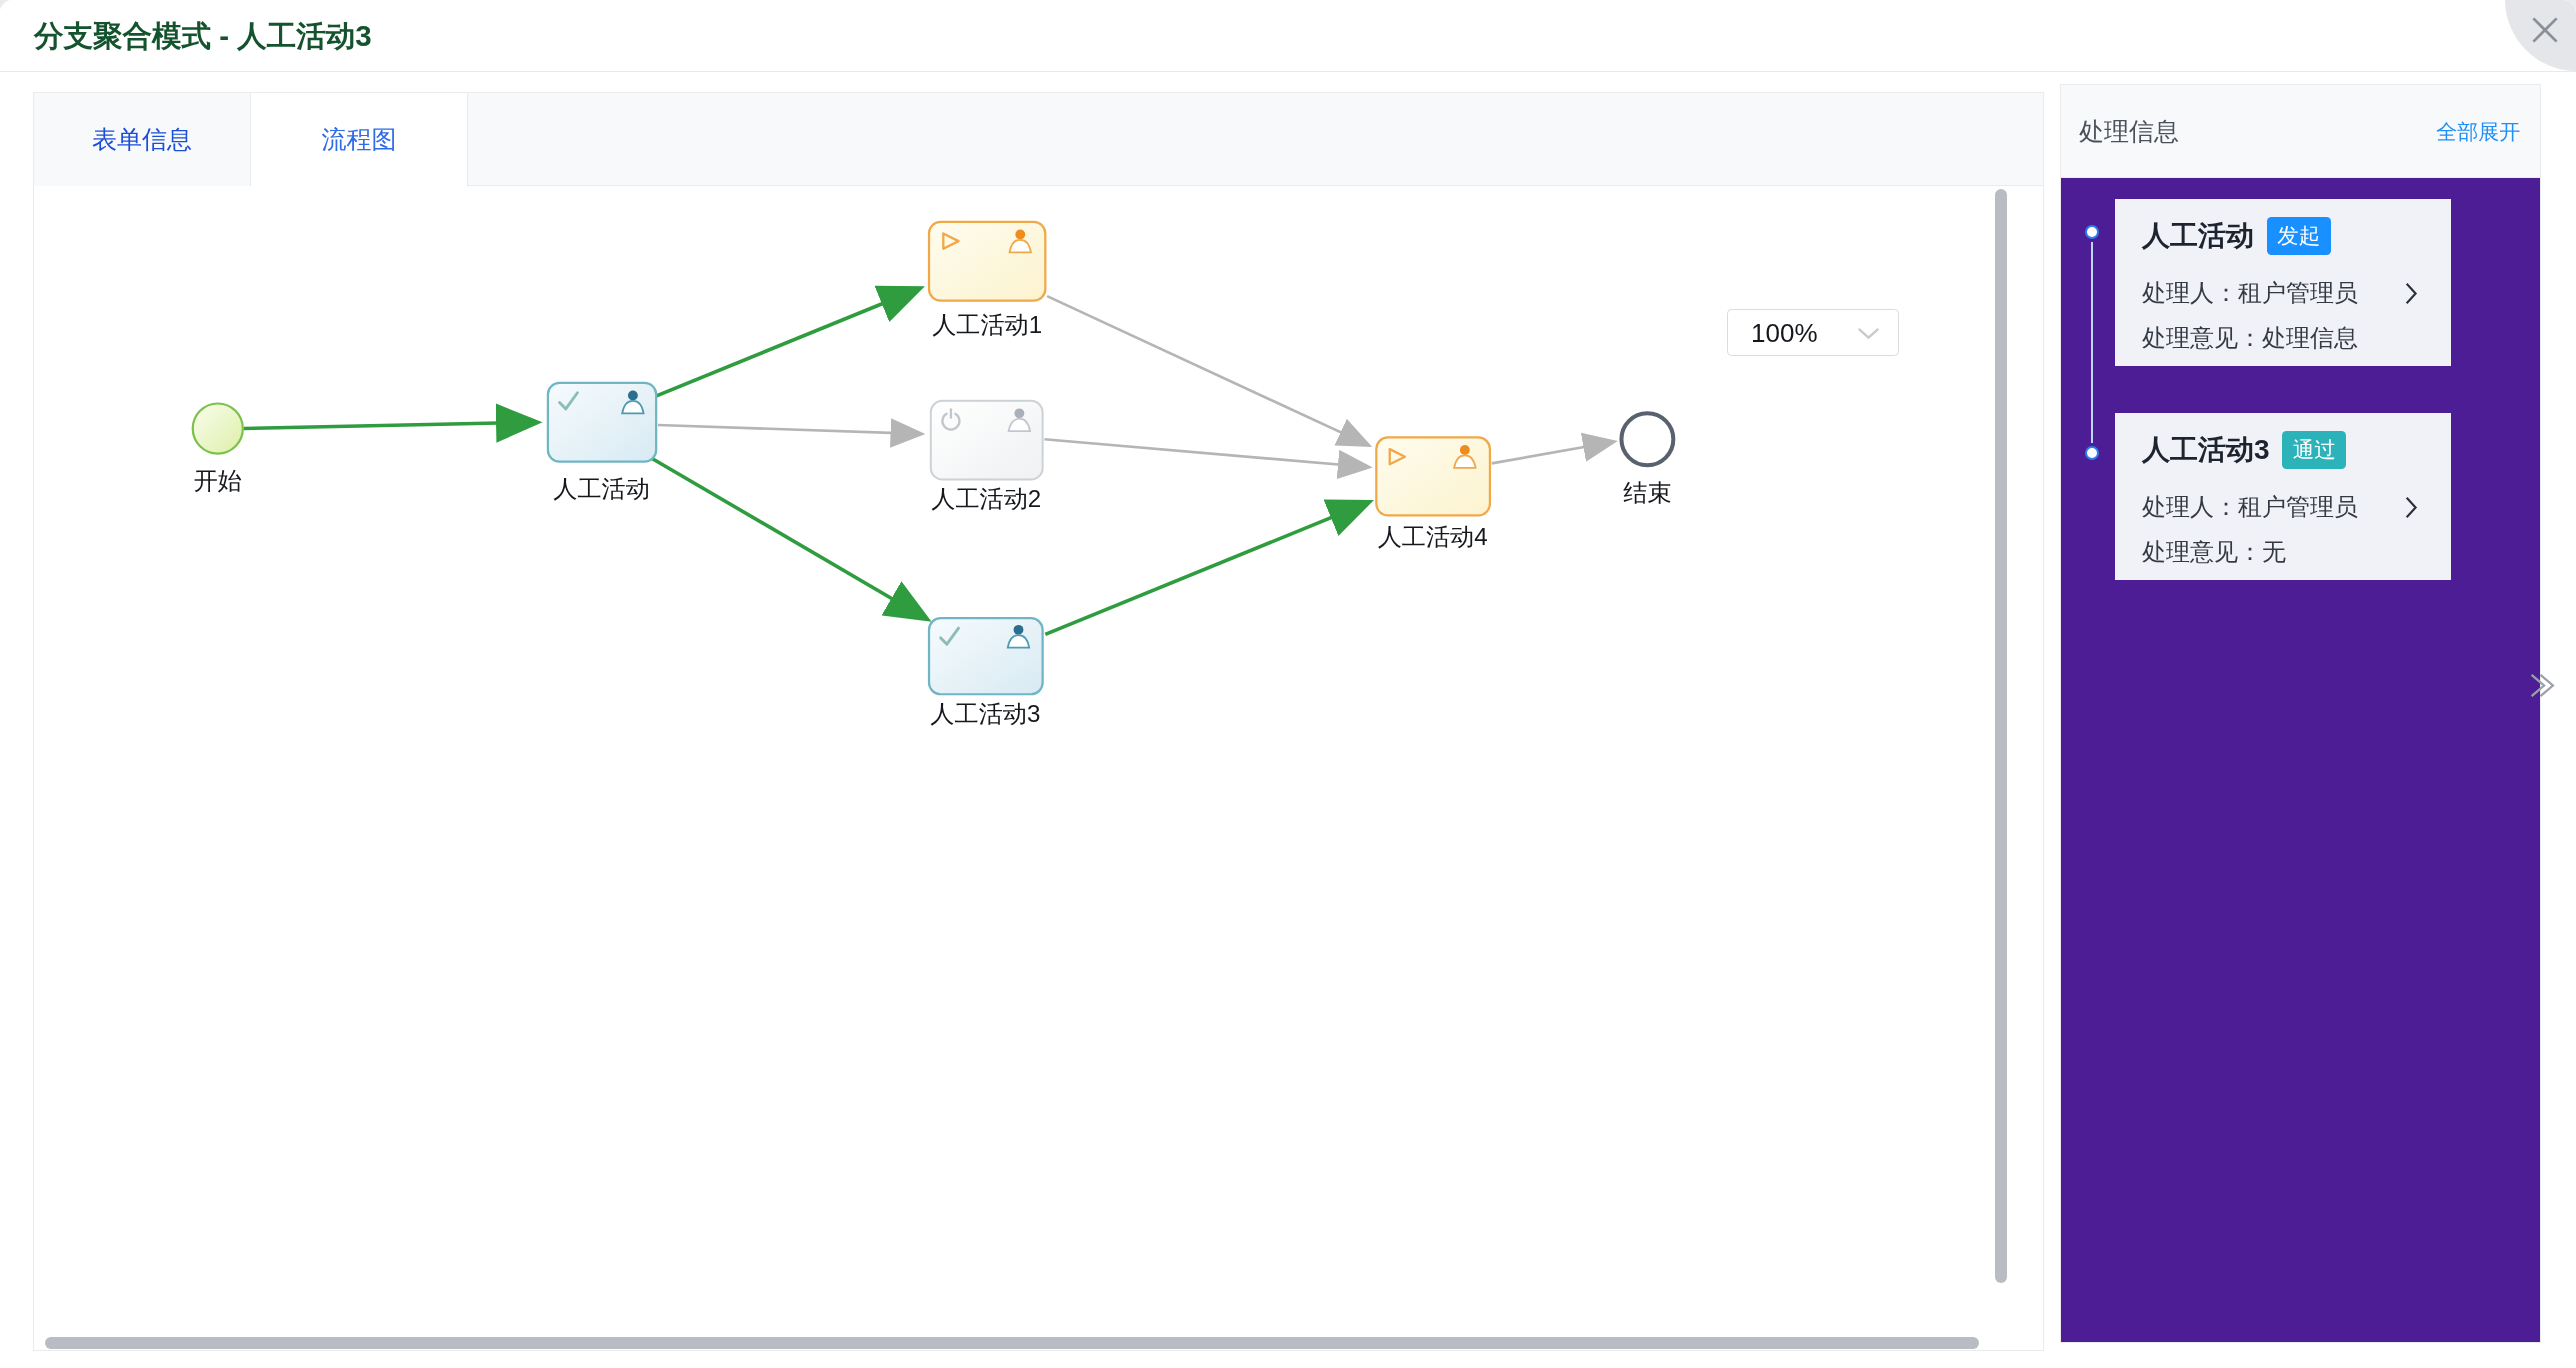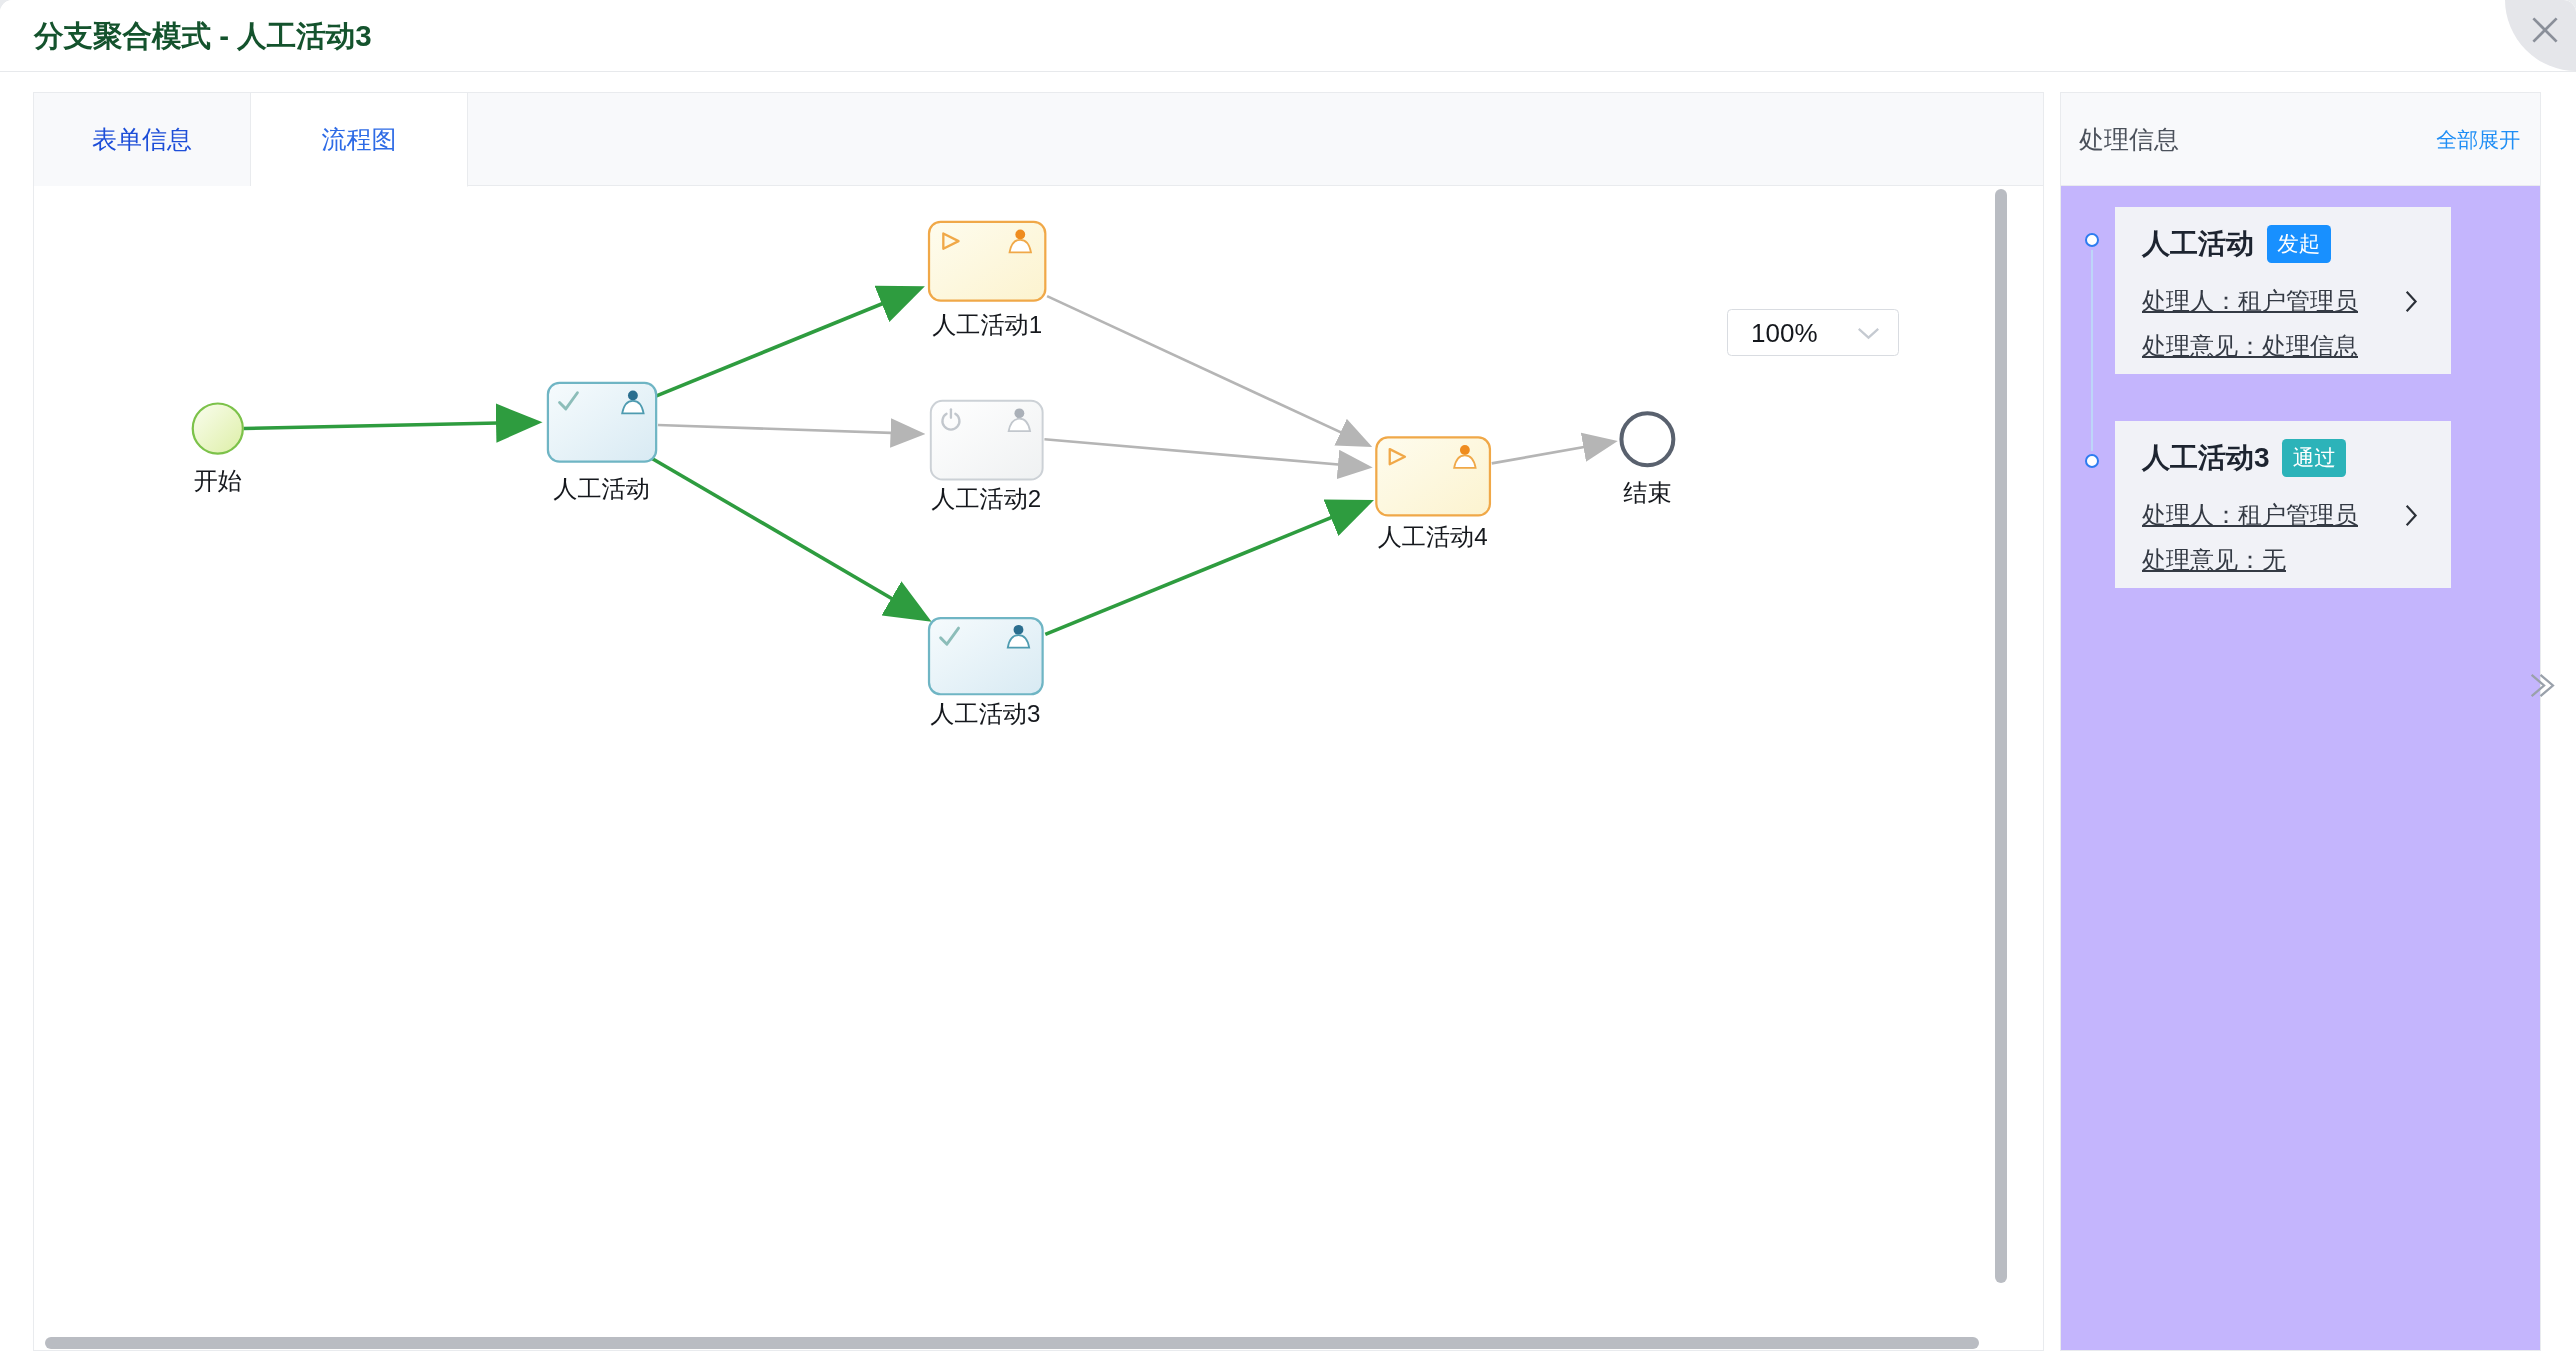--- a/index.html
+++ b/index.html
@@ -27,35 +27,35 @@
   .diagram-svg { position:absolute; left:0; top:0; }
 
   .zoom-select { position:absolute; left:1693px; top:122px; width:172px; height:47px; border:0.9px solid #d9dce1; border-radius:4.5px; background:#fff; cursor:pointer; }
   .zoom-select .val { position:absolute; left:23px; top:0; line-height:46px; font-size:26px; color:#14171c; }
   .zoom-select .chev { position:absolute; right:18px; top:17px; }
 
   .vscroll { position:absolute; left:1961px; top:96px; width:11.6px; height:1094px; background:#b9bcc2; border-radius:6.3px; cursor:pointer; }
   .hscroll { position:absolute; left:45px; top:1337px; width:1934px; height:11.6px; background:#b9bcc2; border-radius:6.3px; cursor:pointer; }
 
   
-  .side-panel { position:absolute; left:2060px; top:92px; width:481px; height:1259px; background:#c4b5fd; border:0.9px solid #e9ebee;padding-left:10px; }
+  .side-panel { position:absolute; left:2060px; top:84px; width:481px; height:1259px; background:#4c1d95; border:0.9px solid #e9ebee;padding-left:10px; }
   .side-header { position:absolute; left:0; top:0; right:0; height:93px; background:#f8f9fb; border-bottom:0.9px solid #e9ebee; }
   .side-title { position:absolute; left:18px; top:0; line-height:93px; font-size:25px; color:#4b515b; }
   .expand-link { position:absolute; right:19.7px; top:0; line-height:93px; font-size:21px; color:#1f8ef5; cursor:pointer; }
 
   .timeline-dot { position:absolute; width:14.3px; height:14.3px; border-radius:50%; border:2.7px solid #2e7cf0; background:#fff; left:24px; }
   .dot1 { top:140px; } .dot2 { top:361px; }
   .timeline-line { position:absolute; left:30px; top:157px; width:1.8px; height:201px; background:#bdd6f8; }
 
   .entry-card { position:absolute; left:54px; width:336px; height:167px; background:#f1f2f7; padding:18px 27px 10.7px 27px; }
   .card1 { top:114px; } .card2 { top:328px; }
   .entry-title-row { height:36px; margin-bottom:25px; white-space:nowrap; }
   .entry-title { font-size:28px; font-weight:700; color:#1d2430; vertical-align:middle; }
   .badge { display:inline-block; margin-left:12.5px; padding:3.6px 10.7px 4.5px; border-radius:4.5px; font-size:21.5px; color:#fff; vertical-align:middle; }
-  .entry-row { position:relative; height:30px; line-height:30px; margin-bottom:15px; font-size:24px; color:#343a44; white-space:nowrap;text-decoration:underline; }
+  .entry-row { position:relative; height:30px; line-height:30px; margin-bottom:15px; font-size:24px; color:#343a44; white-space:nowrap; }
   .row-chevron { position:absolute; right:5.4px; top:2.7px; cursor:pointer; }
 
   .collapse-handle { position:absolute; left:2521px; top:666px; width:39px; height:39px; cursor:pointer; }
 </style>
 </head>
 <body>
 
 <div class="modal">
 
   <div class="titlebar">

